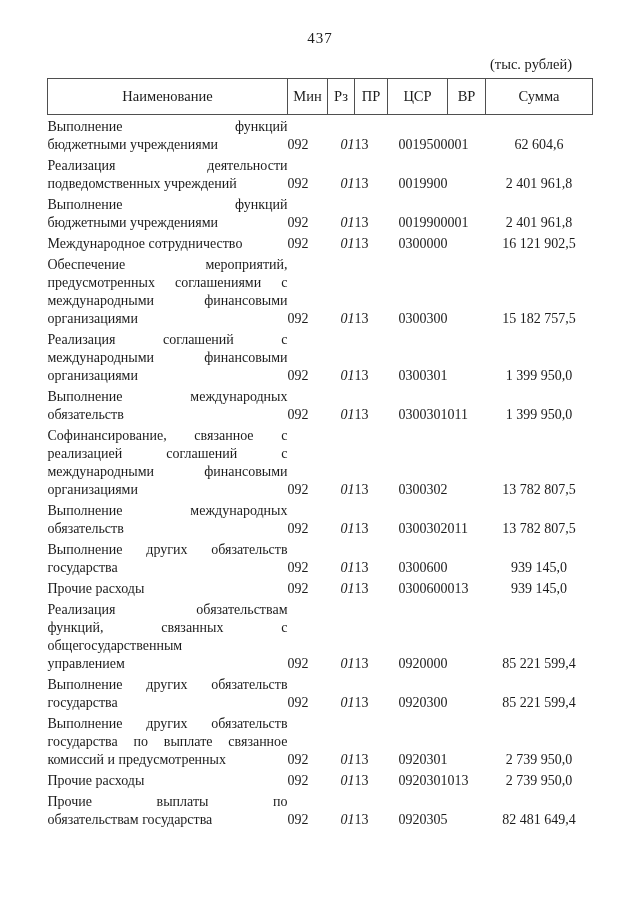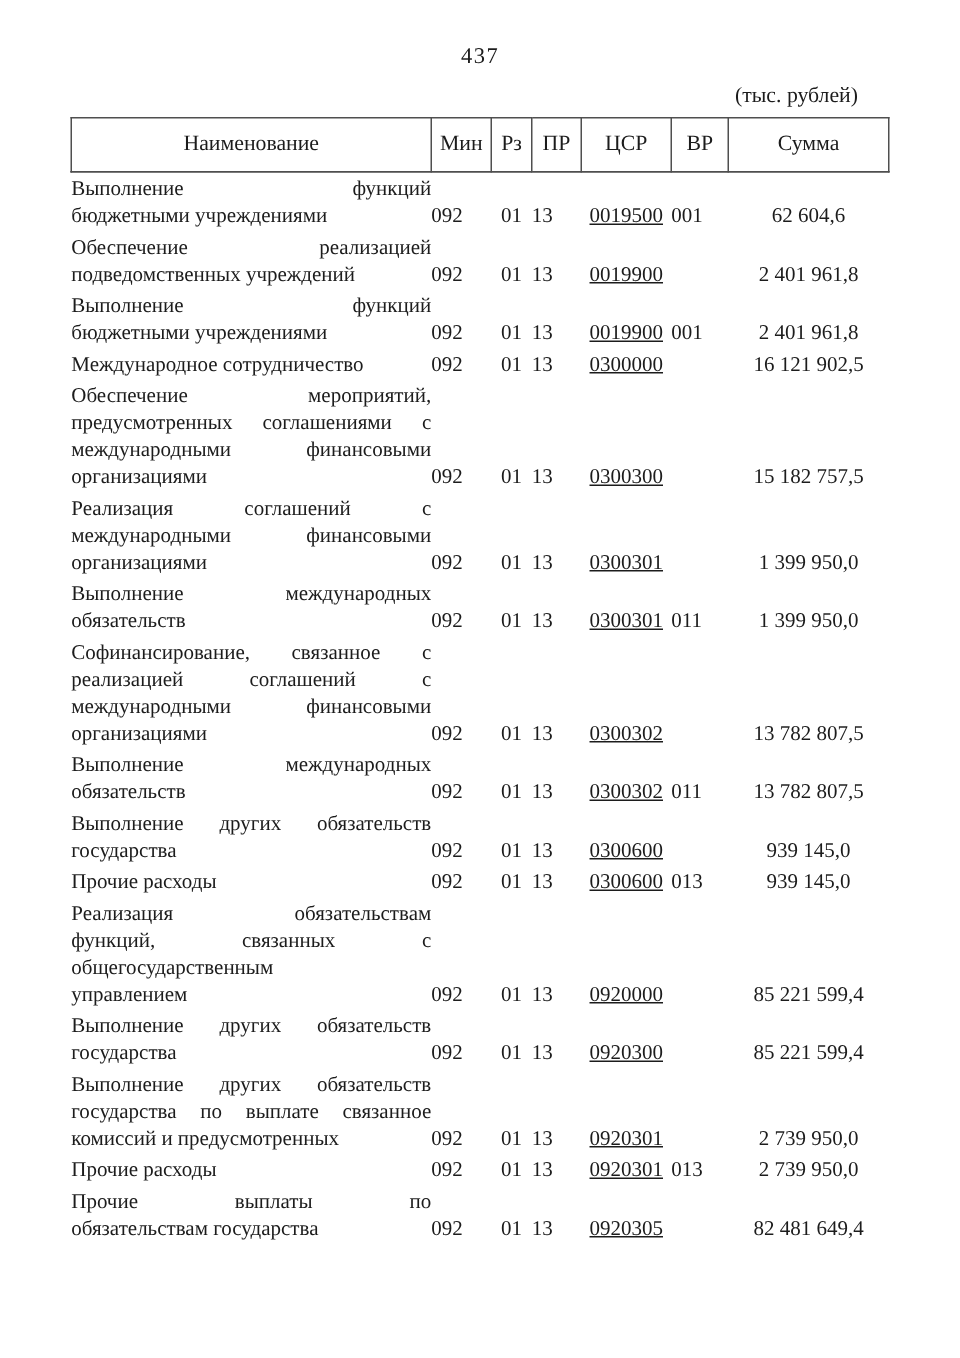--- a/index.html
+++ b/index.html
@@ -37,23 +37,23 @@
   }
   table.budget-table tbody td{
     vertical-align:bottom;
     padding:3px 0 0 0;
     line-height:18px;
   }
   td.col-name{padding-left:4px;padding-right:16px;}
   td.col-name .jline{text-align:justify;text-align-last:justify;}
   td.col-name .lastline{text-align:left;}
   td.col-min{text-align:left;padding-left:14px;}
-  td.col-rz{text-align:center;padding-left:14px;}
+  td.col-rz{text-align:right;padding-left:14px;font-style:italic;}
   td.col-pr{text-align:left;padding-left:12px;}
-  td.col-csr{text-align:center;padding-left:8px;text-decoration:underline;}
+  td.col-csr{text-align:right;padding-left:8px;}
   td.col-vr{text-align:left;padding-left:12px;margin-left:16px;}
   td.col-sum{text-align:center;padding-right:2px;}
 </style>
 </head>
 <body>
 
 <div>
   <div class="page-number">437</div>
   <div class="units-note">(тыс. рублей)</div>
 
@@ -86,21 +86,21 @@
           </td>
           <td class="col-min">092</td>
           <td class="col-rz">01</td>
           <td class="col-pr">13</td>
           <td class="col-csr">0019500</td>
           <td class="col-vr">001</td>
           <td class="col-sum">62 604,6</td>
         </tr>
         <tr>
           <td class="col-name">
-            <div class="jline">Обеспечение реализацией</div>
+            <div class="jline">Реализация деятельности</div>
             <div class="lastline">подведомственных учреждений</div>
           </td>
           <td class="col-min">092</td>
           <td class="col-rz">01</td>
           <td class="col-pr">13</td>
           <td class="col-csr">0019900</td>
           <td class="col-vr"></td>
           <td class="col-sum">2 401 961,8</td>
         </tr>
         <tr>

